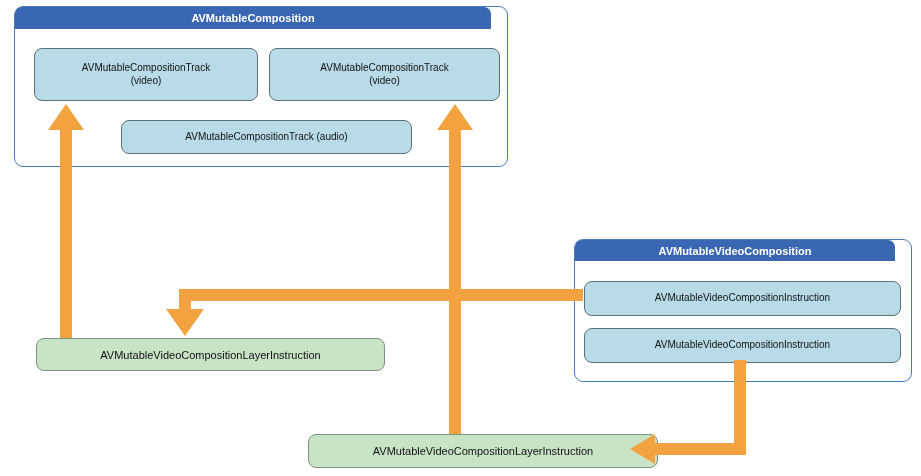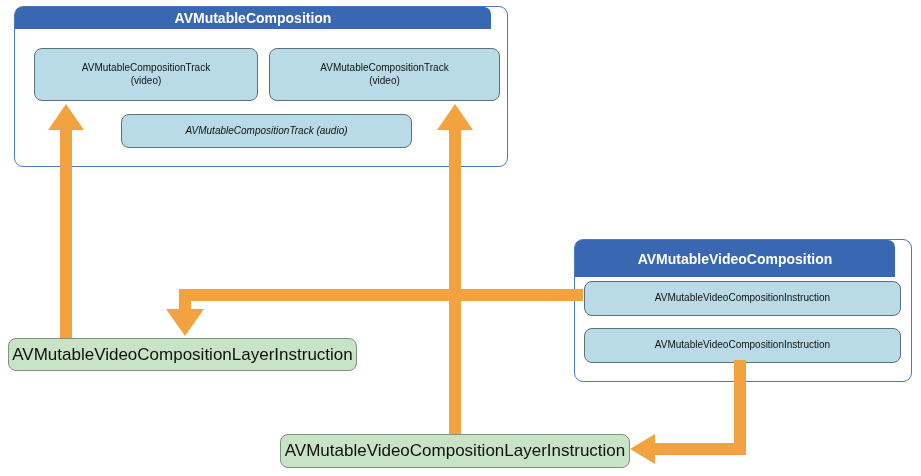--- a/index.html
+++ b/index.html
@@ -9,47 +9,47 @@
   }
   
   .container{
     position:absolute;background:var(--container-bg,#fff);
     border:1.6px solid var(--container-border,#4a7ac2);border-radius:9px;
   }
   .container-header{
     position:absolute;left:0;right:16px;top:0;
     background:var(--header-blue,#3a67b2);color:var(--title-text,#fff);
     border-radius:7px 7px 0 0;
-    font-weight:bold;font-size:14px;text-align:right;
+    font-weight:bold;font-size:11px;text-align:right;
     display:flex;align-items:center;justify-content:center;
   }
   .comp-container{left:14px;top:6px;width:492px;height:159px;}
   .comp-container .container-header{height:22px;}
   .vc-container{left:574px;top:239px;width:336px;height:141px;}
-  .vc-container .container-header{height:37px;}
+  .vc-container .container-header{height:21px;}
 
   
   .track-box{
     position:absolute;background:var(--track-fill,#b8dbe7);
     border:1.5px solid var(--track-border,#5d7078);border-radius:8px;
     font-size:10px;line-height:1.25;text-align:center;
     display:flex;flex-direction:column;align-items:center;justify-content:center;
   }
   .track-video-1{left:19px;top:41px;width:222px;height:51px;}
   .track-video-2{left:254px;top:41px;width:229px;height:51px;}
-  .track-audio{left:106px;top:107px;width:289px;height:32px;font-style:italic;}
+  .track-audio{left:106px;top:113px;width:289px;height:32px;}
   .instr-1{left:9px;top:41px;width:315px;height:33px;}
   .instr-2{left:9px;top:88px;width:315px;height:33px;}
 
   
   .green-box{
     position:absolute;background:var(--green-fill,#c9e3c6);
     border:1.5px solid var(--green-border,#7e937e);border-radius:8px;
-    font-size:17px;text-align:center;
-    display:flex;align-items:center;justify-content:center;
+    font-size:11px;text-align:center;
+    display:flex;align-items:center;justify-content:center;margin-left:28px;
   }
   .layer-left{left:8px;top:338px;width:347px;height:31px;}
   .layer-bottom{left:280px;top:434px;width:348px;height:32px;}
 
   
   .seg{position:absolute;background:var(--arrow-orange,#f2a340);z-index:5;}
   .head{position:absolute;width:0;height:0;z-index:5;}
   
   .a1-line{left:60px;top:128px;width:12px;height:210px;}
   .a1-head{left:48px;top:104px;border-left:18px solid transparent;border-right:18px solid transparent;border-bottom:26px solid var(--arrow-orange,#f2a340);}

